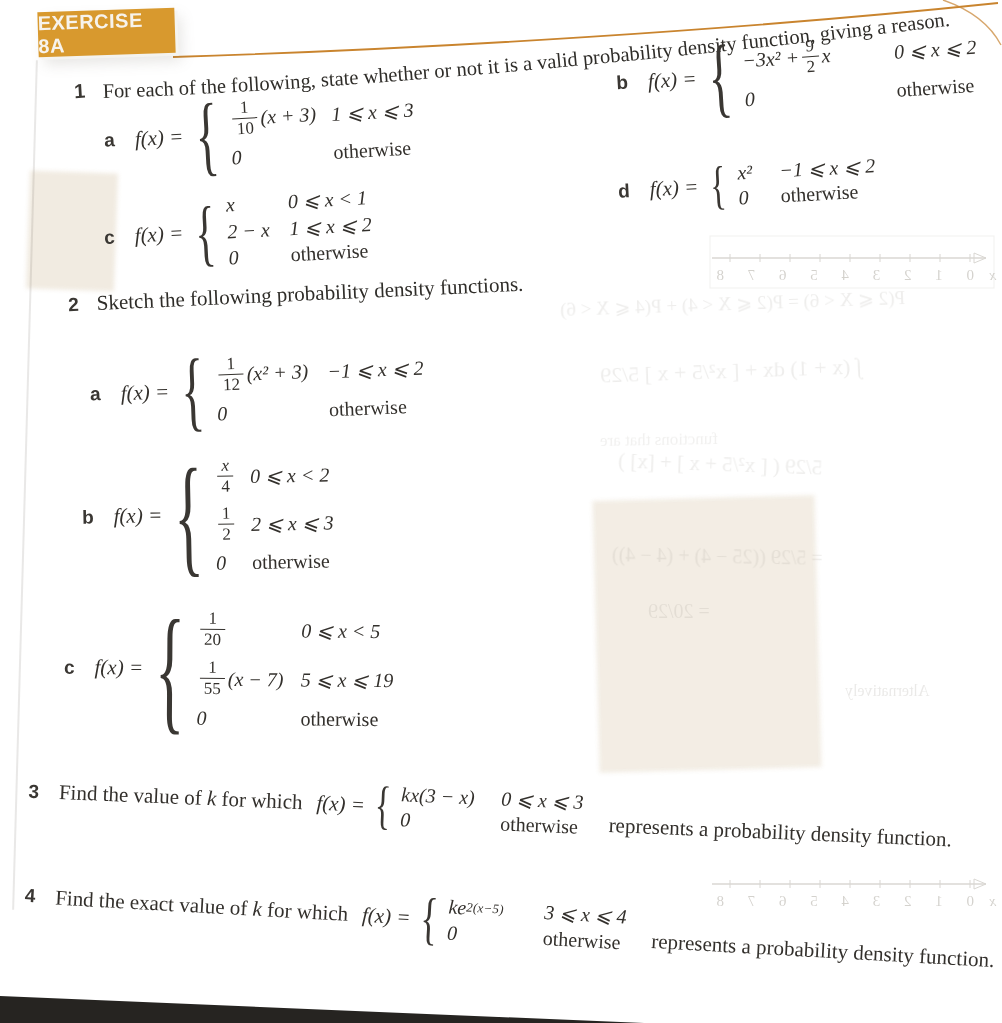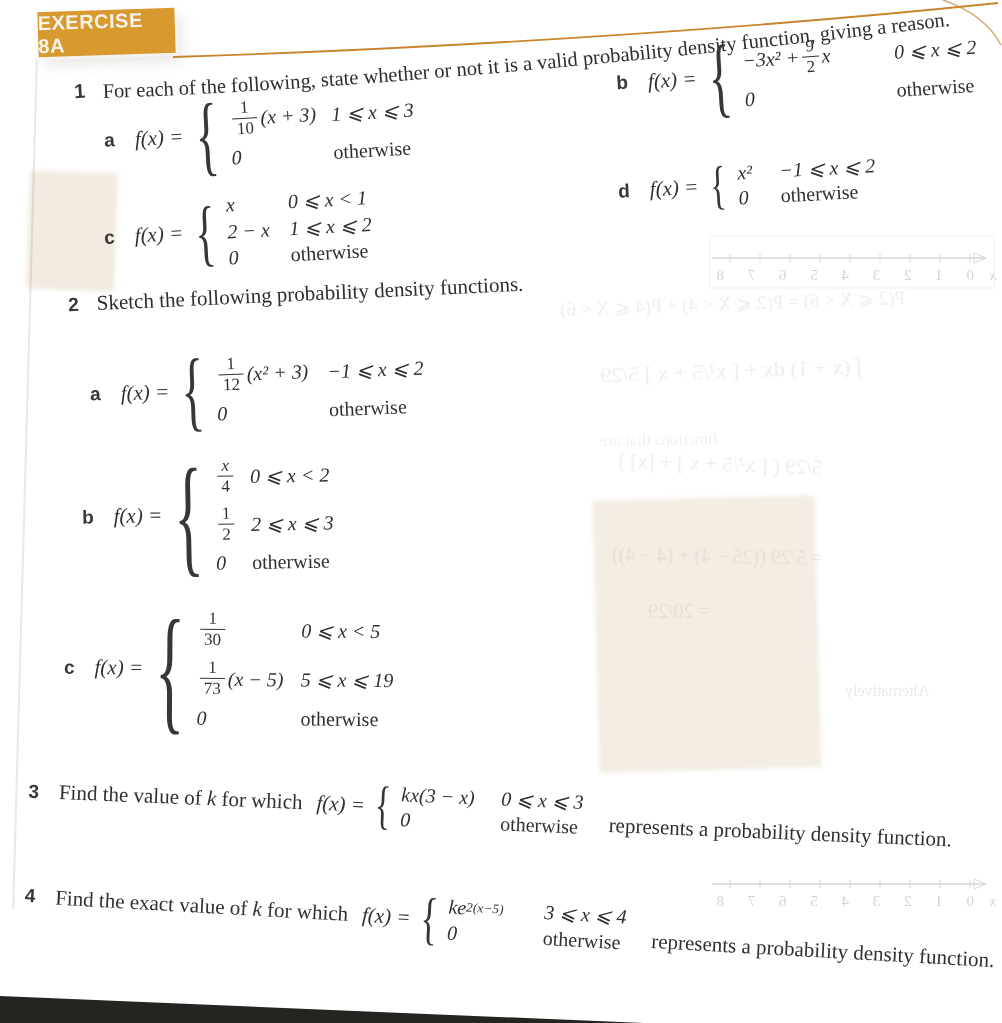--- a/index.html
+++ b/index.html
@@ -260,32 +260,32 @@
 
   <div class="abs pw" style="left:64px;top:608px;transform:rotate(0.4deg);">
     <span class="plabel">c</span>
     <span class="fx">f(x) =</span>
     <span class="brace" style="font-size:62px;--sy:2.25;">{</span>
     <div class="rows" style="gap:6px;">
       <div class="row">
         <span class="val" style="min-width:104px;">
           <span class="frac">
               <span class="num">1</span>
-              <span class="den">30</span>
+              <span class="den">20</span>
             </span>
         </span>
         <span class="cond">0 ⩽ x &lt; 5</span>
       </div>
       <div class="row">
         <span class="val" style="min-width:104px;">
           <span class="frac">
               <span class="num">1</span>
-              <span class="den">73</span>
-            </span>
-          <span class="it">(x − 5)</span>
+              <span class="den">55</span>
+            </span>
+          <span class="it">(x − 7)</span>
         </span>
         <span class="cond">5 ⩽ x ⩽ 19</span>
       </div>
       <div class="row">
         <span class="val it" style="min-width:104px;">0</span>
         <span class="cond cw">otherwise</span>
       </div>
     </div>
   </div>
 

